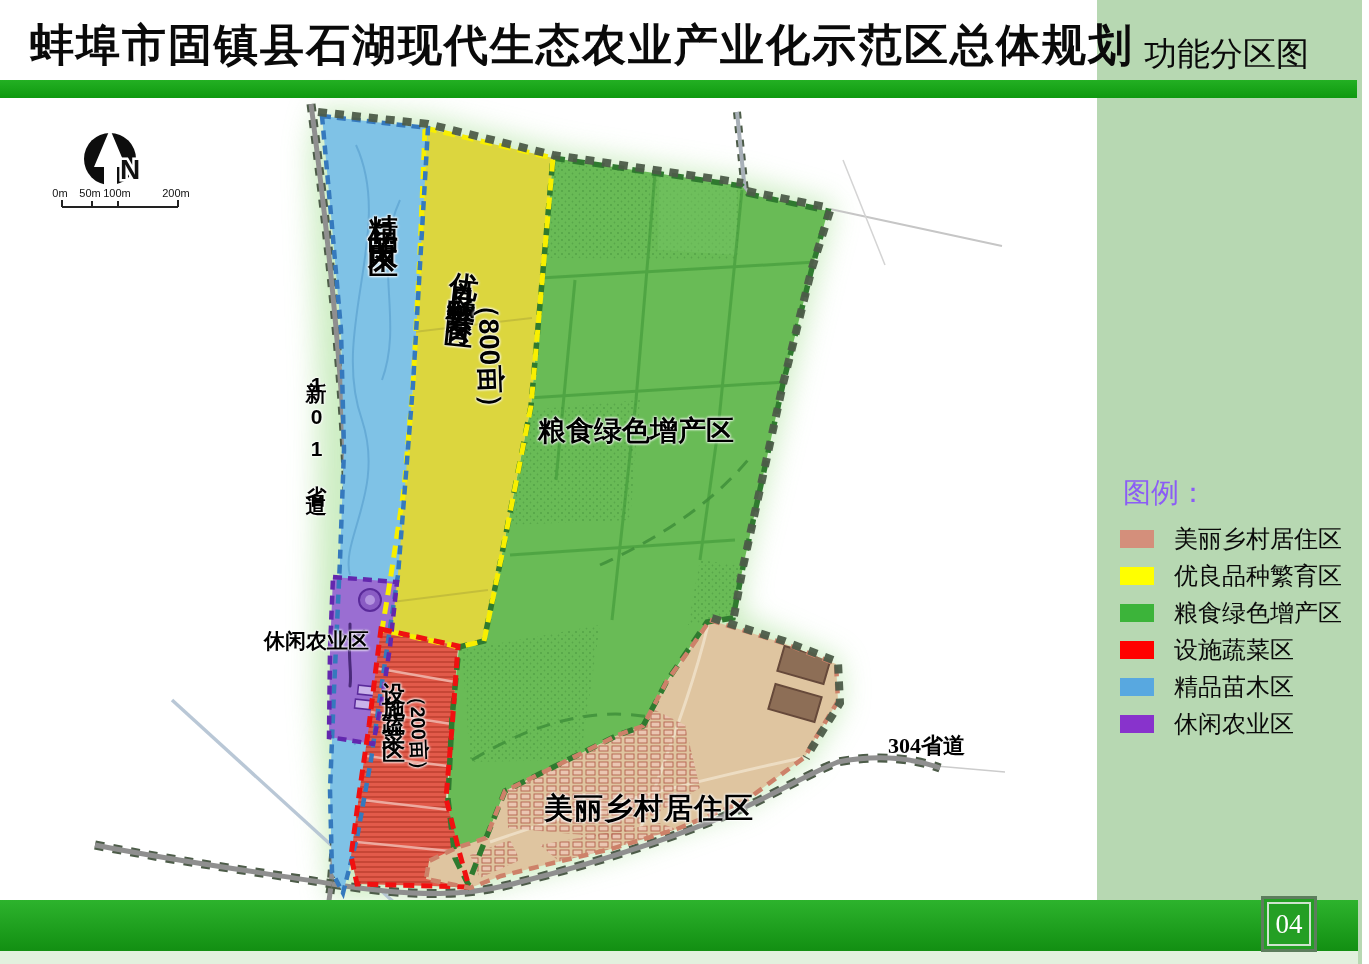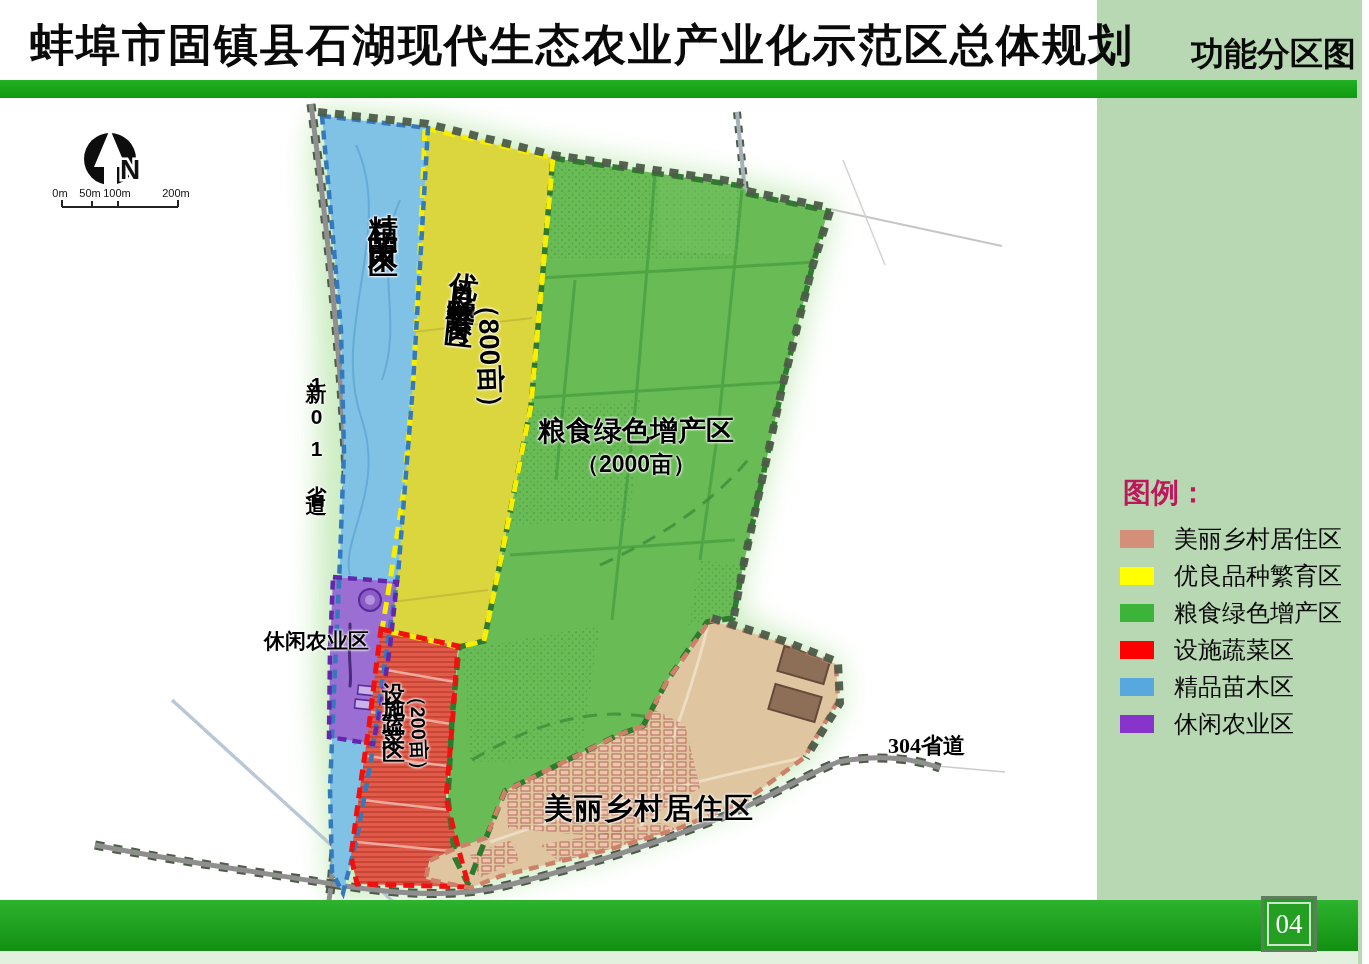--- a/index.html
+++ b/index.html
@@ -16,21 +16,21 @@
            background:linear-gradient(#2db32d,#128f12);}
   .bottom-strip{position:absolute;left:0;top:951px;width:1358px;height:13px;
            background:#e2f0de;}
 
   .map-title{position:absolute;left:30px;top:16px;width:1050px;height:62px;
            font-family:"Liberation Serif","DejaVu Serif",serif;
            font-weight:bold;font-size:44px;letter-spacing:2px;color:#0a0a0a;
            text-align:center;white-space:nowrap;}
   .corner-title{position:absolute;left:1097px;top:32px;width:259px;
            font-family:"Liberation Serif","DejaVu Serif",serif;
-           font-weight:bold;font-size:33px;color:#0a0a0a;text-align:right;}
+           font-weight:normal;font-size:33px;color:#0a0a0a;text-align:center;}
 
   
   .mlabel{position:absolute;color:#000;font-weight:bold;
           text-shadow:0 0 3px #fff,0 0 3px #fff,0 0 2px #fff;white-space:nowrap;}
   .vtext{writing-mode:vertical-rl;text-orientation:upright;}
 
   .lbl-nursery{left:362px;top:190px;font-size:30px;letter-spacing:9px;}
   .lbl-breeding{left:448px;top:250px;font-size:29px;letter-spacing:8px;
           transform:rotate(6deg);transform-origin:top center;}
   .lbl-breeding-area{left:506px;top:290px;font-size:28px;
@@ -41,21 +41,21 @@
   .lbl-vegetable-area{left:430px;top:686px;font-size:20px;
           transform:rotate(88deg);transform-origin:0 0;}
   .lbl-village{left:544px;top:789px;font-size:29px;letter-spacing:1px;}
   .lbl-leisure{left:264px;top:627px;font-size:21px;}
   .lbl-road-west{left:302px;top:364px;font-size:21px;letter-spacing:9px;font-weight:bold;}
   .lbl-road-south{left:888px;top:731px;font-size:22px;font-weight:bold;
           font-family:Liberation Serif, serif;}
 
   
   .legend-title{position:absolute;left:1123px;top:474px;font-size:28px;
-          font-weight:bold;color:#be185d;}
+          font-weight:normal;color:#8b5cf6;}
   .legend{position:absolute;left:1120px;top:520px;width:230px;}
   .legend-row{display:flex;align-items:center;height:37px;}
   .legend-swatch{width:34px;height:18px;margin-right:20px;flex:0 0 auto;}
   .legend-label{font-size:24px;color:#0a0a0a;white-space:nowrap;}
 
   
   .page-box{position:absolute;left:1261px;top:896px;width:50px;height:50px;
           background:#249f24;border:3px solid #5d7d5d;
           display:flex;align-items:center;justify-content:center;}
   .page-box-inner{width:40px;height:40px;border:2px solid #cfe3cf;
@@ -225,21 +225,20 @@
       <text x="90" y="197">50m</text>
       <text x="117" y="197">100m</text>
       <text x="176" y="197">200m</text>
     </g>
   </svg>
 
   <div class="mlabel vtext lbl-nursery">精品苗木区</div>
   <div class="mlabel vtext lbl-breeding">优良品种繁育区</div>
   <div class="mlabel lbl-breeding-area">（800亩）</div>
   <div class="mlabel lbl-grain">粮食绿色增产区</div>
-  <div class="mlabel lbl-grain-area">（2000亩）</div>
   <div class="mlabel vtext lbl-vegetable">设施蔬菜区</div>
   <div class="mlabel lbl-vegetable-area">（200亩）</div>
   <div class="mlabel lbl-village">美丽乡村居住区</div>
   <div class="mlabel lbl-leisure">休闲农业区</div>
   <div class="mlabel vtext lbl-road-west">新101省道</div>
   <div class="mlabel lbl-road-south">304省道</div>
 
   <div class="map-title">蚌埠市固镇县石湖现代生态农业产业化示范区总体规划</div>
   <div class="corner-title">功能分区图</div>
   <div class="top-green-bar"></div>

